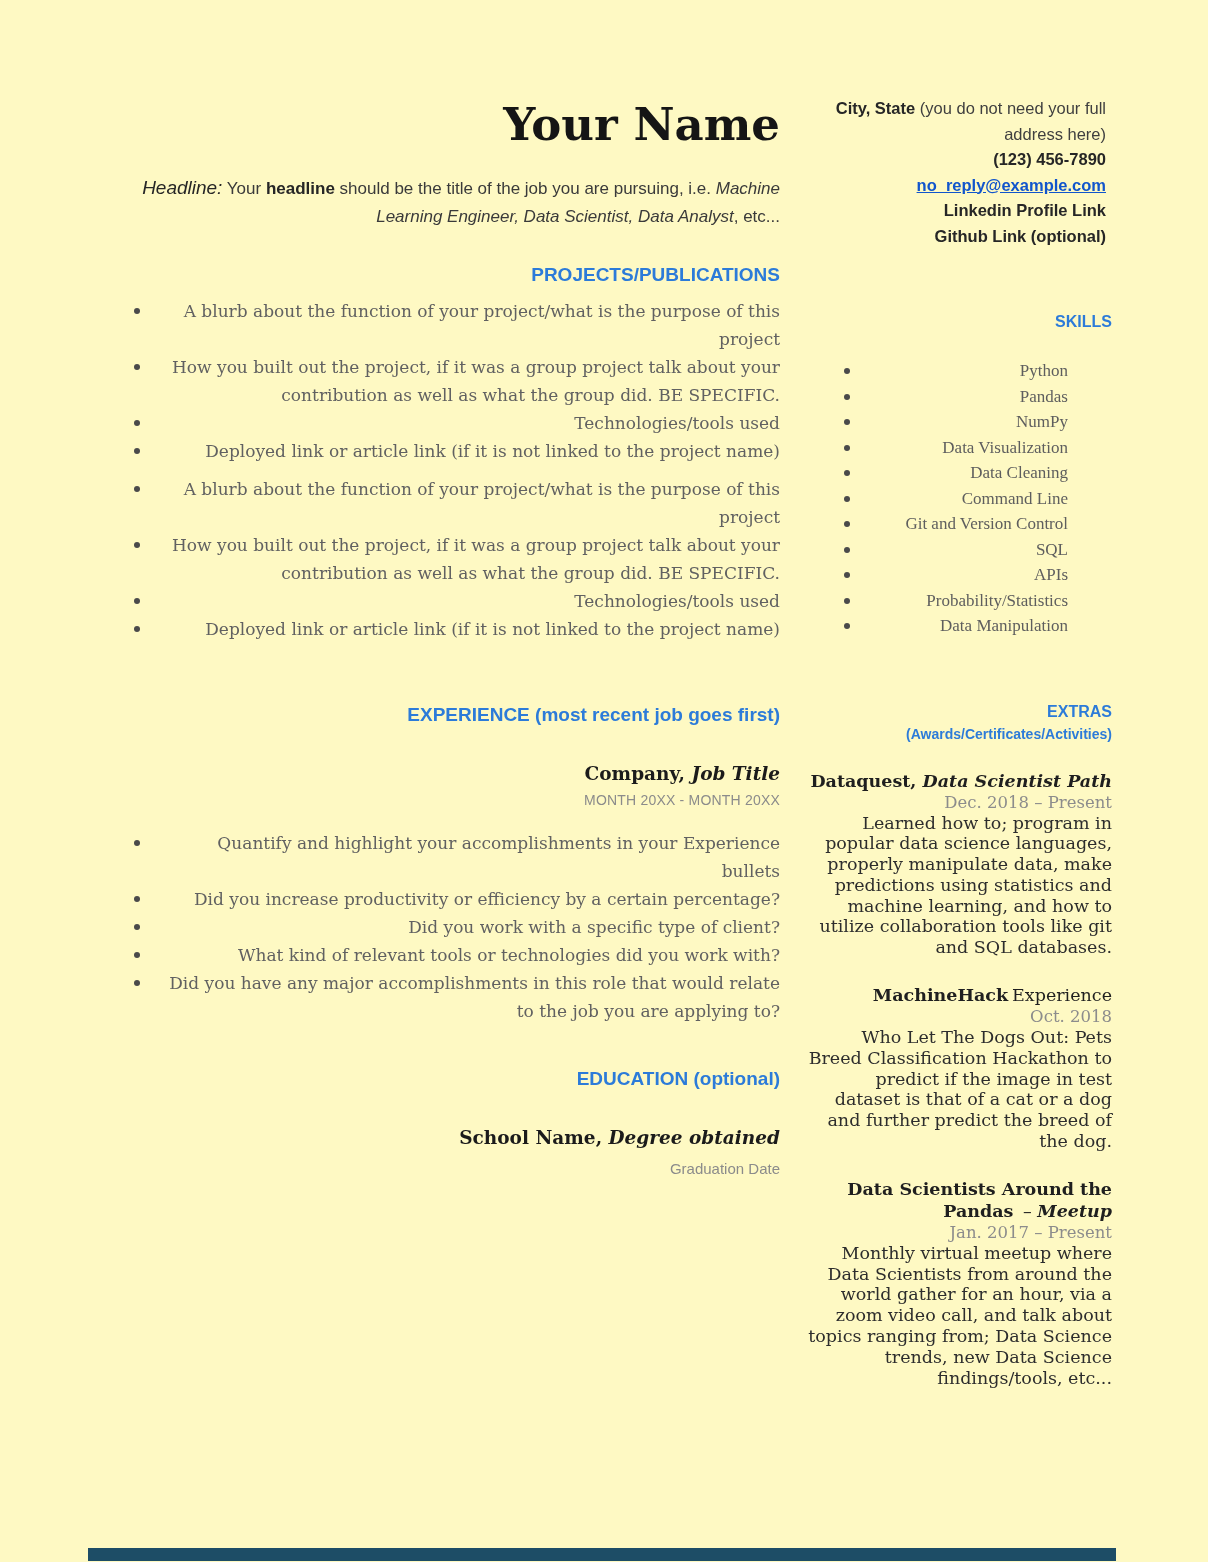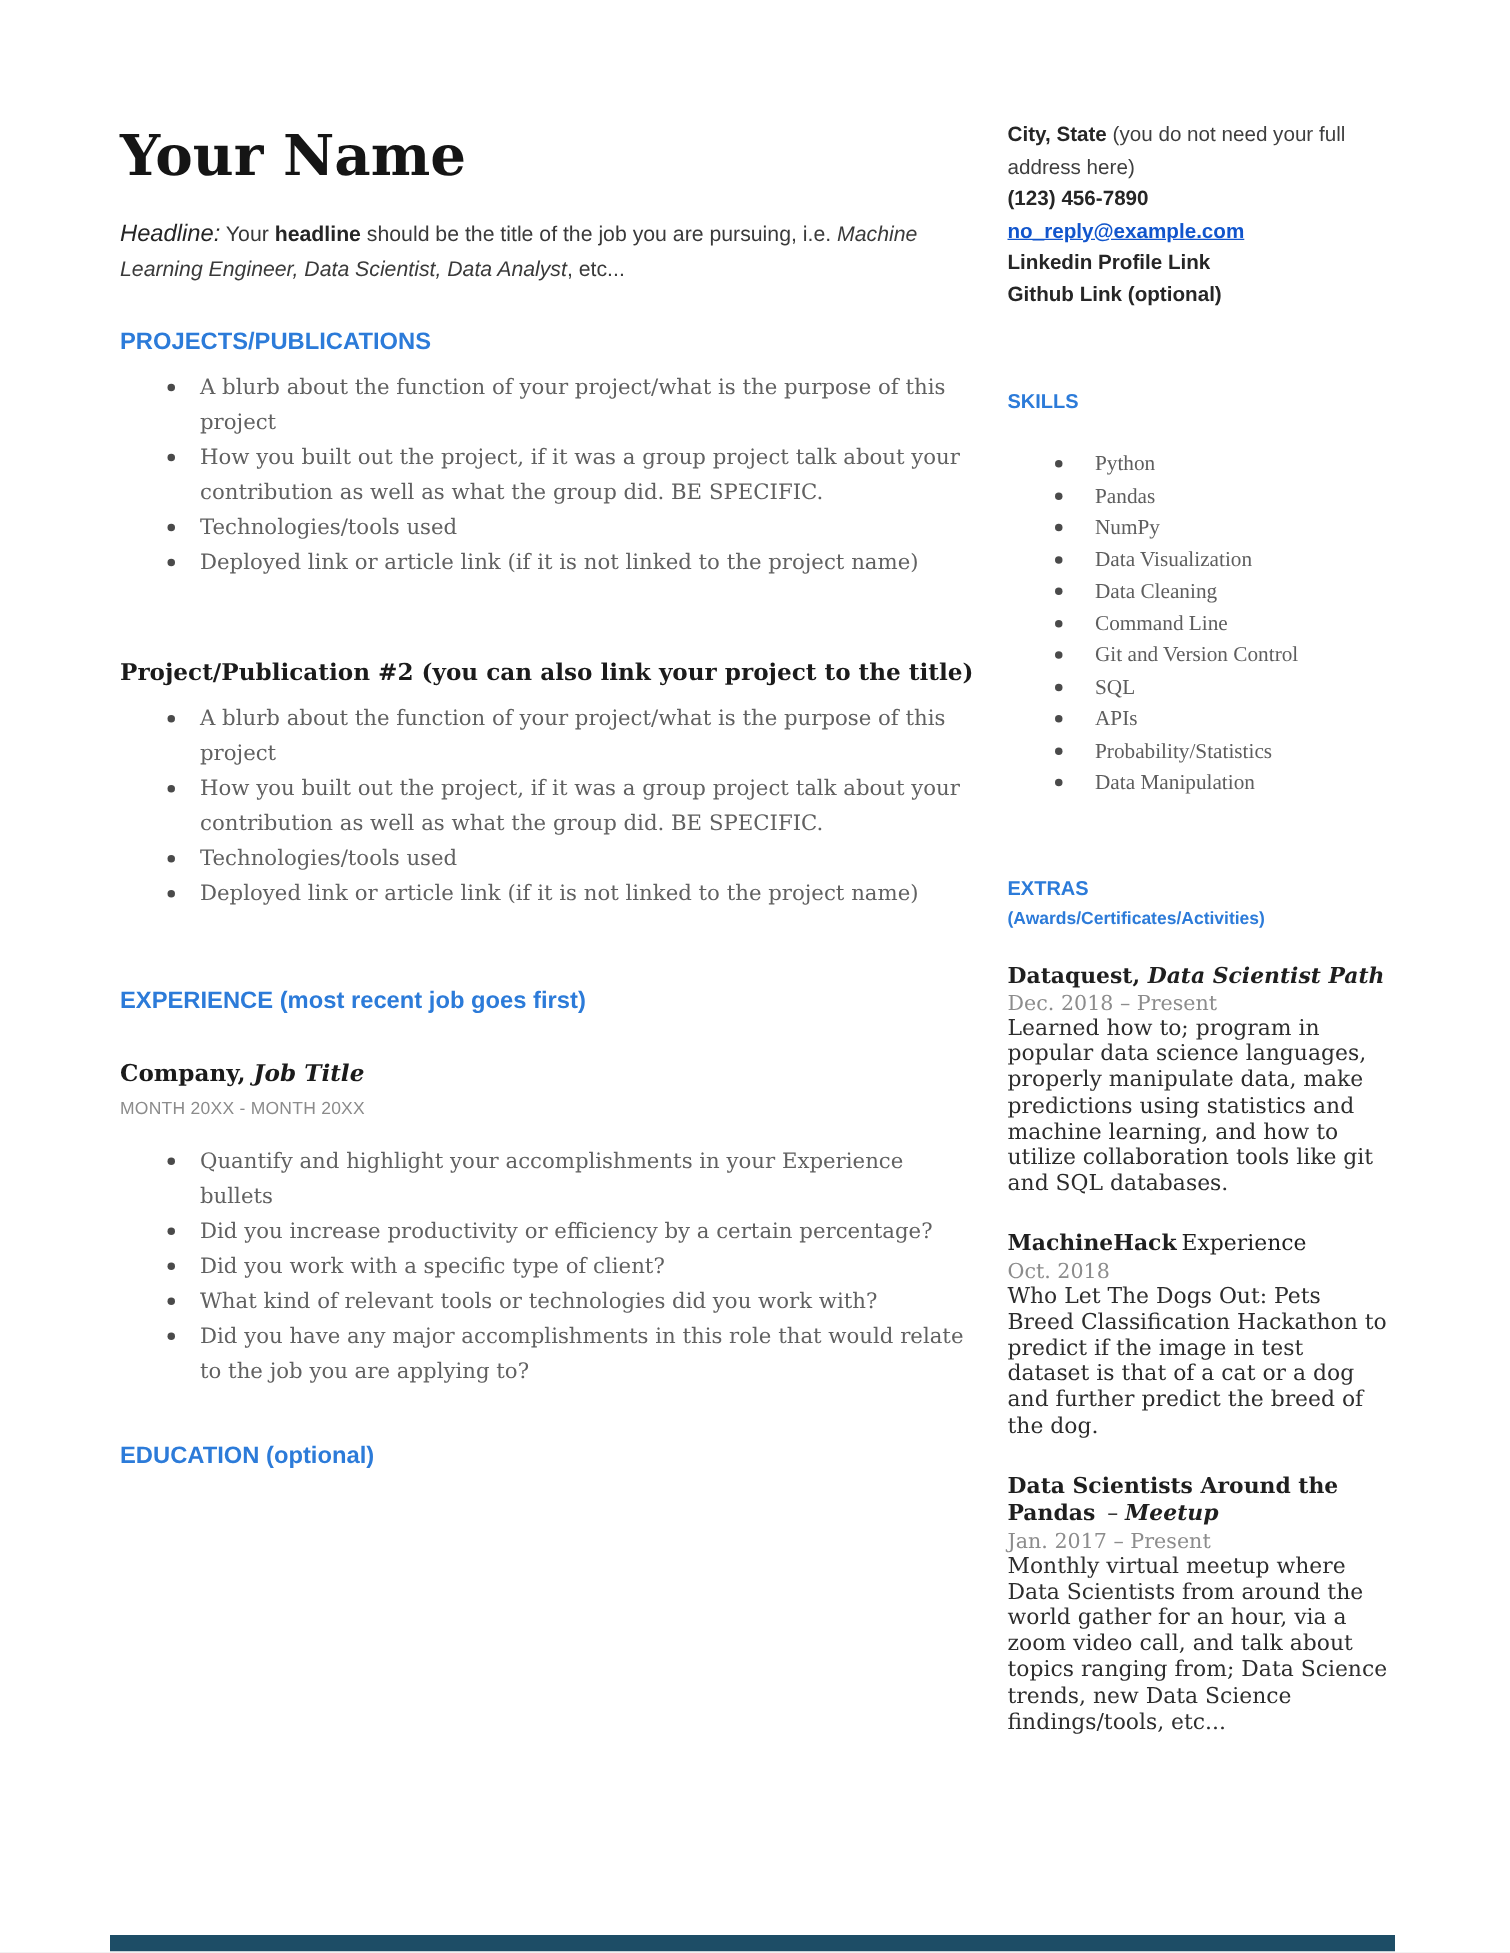--- a/index.html
+++ b/index.html
@@ -1,20 +1,20 @@
 <!DOCTYPE html>
 <html><head>
 <meta charset="utf-8">
 <style>
   * { box-sizing: border-box; }
   html,body { margin:0; padding:0; background:#e8e8e8; }
   .page {
-    position:relative; width:1208px; height:1562px; background:#ffffff;
+    position:relative; width:1208px; height:1562px; background:#fef9c3;
     margin:0 auto; overflow:hidden;
-    font-family:"Liberation Sans", sans-serif; color:#222;
+    font-family:"Liberation Sans", sans-serif; color:#222;text-align:right;
   }
   .cols { display:flex; padding:96px 96px 0 96px; gap:26px; }
   .col-left  { width:684px; flex:0 0 684px; }
   .col-right { width:306px; flex:0 0 306px; }
 
   
   .name {
     margin:4px 0 0 0; font-family:"DejaVu Serif", serif;
     font-size:45px; font-weight:700; line-height:1.12; color:#151515;
   }
@@ -104,21 +104,20 @@
       <div class="entry">
         <ul class="bullets">
           <li>A blurb about the function of your project/what is the purpose of this project</li>
           <li>How you built out the project, if it was a group project talk about your contribution as well as what the group did. BE SPECIFIC.</li>
           <li>Technologies/tools used</li>
           <li>Deployed link or article link (if it is not linked to the project name)</li>
         </ul>
       </div>
 
       <div class="entry">
-        <h3 class="entry-title second">Project/Publication #2 (you can also link your project to the title)</h3>
         <ul class="bullets">
           <li>A blurb about the function of your project/what is the purpose of this project</li>
           <li>How you built out the project, if it was a group project talk about your contribution as well as what the group did. BE SPECIFIC.</li>
           <li>Technologies/tools used</li>
           <li>Deployed link or article link (if it is not linked to the project name)</li>
         </ul>
       </div>
 
       <h2 class="section experience">EXPERIENCE (most recent job goes first)</h2>
 
@@ -129,20 +128,24 @@
           <li>Quantify and highlight your accomplishments in your Experience bullets</li>
           <li>Did you increase productivity or efficiency by a certain percentage?</li>
           <li>Did you work with a specific type of client?</li>
           <li>What kind of relevant tools or technologies did you work with?</li>
           <li>Did you have any major accomplishments in this role that would relate to the job you are applying to?</li>
         </ul>
       </div>
 
       <h2 class="section education">EDUCATION (optional)</h2>
 
+      <div class="entry">
+        <p class="company-line"><span>School Name,</span><span class="italic"> Degree obtained</span></p>
+        <p class="grad-date">Graduation Date</p>
+      </div>
 
     </div>
 
     <div class="col-right">
 
       <div class="contact">
         <div><span class="b">City, State</span><span class="note"> (you do not need your full address here)</span></div>
         <div class="b">(123) 456-7890</div>
         <div><a class="email-link">no_reply@example.com</a></div>
         <div class="b">Linkedin Profile Link</div>

